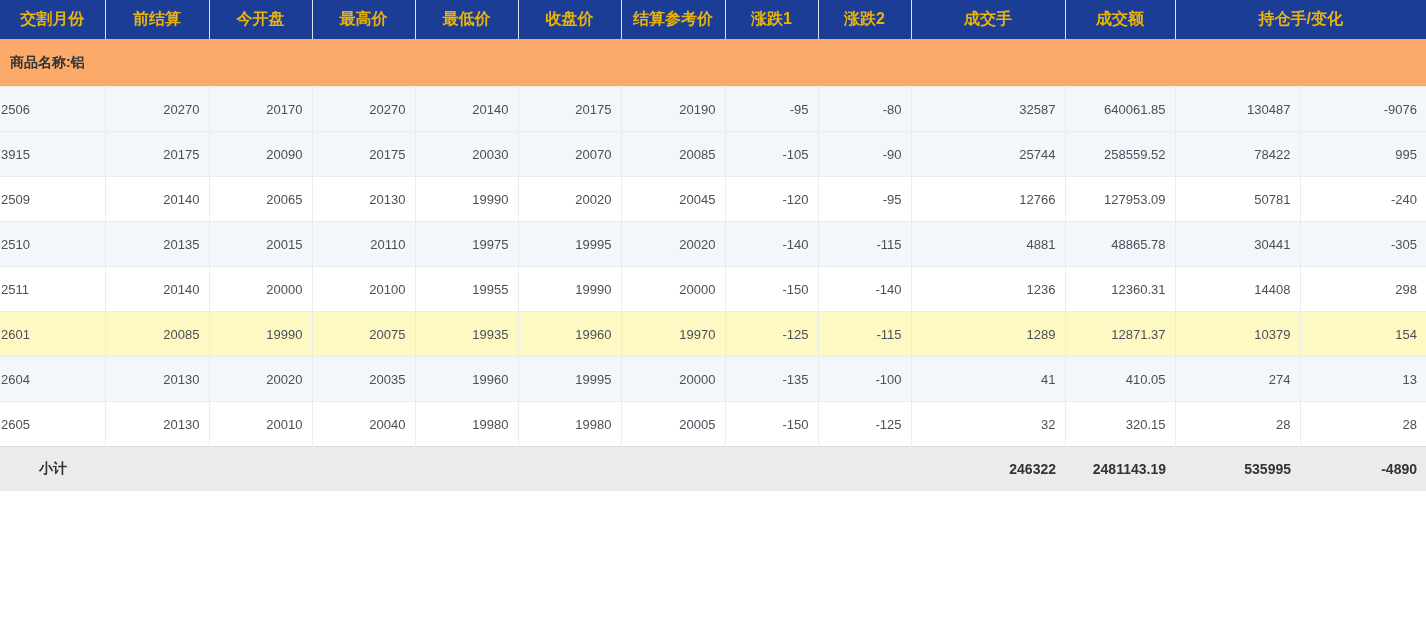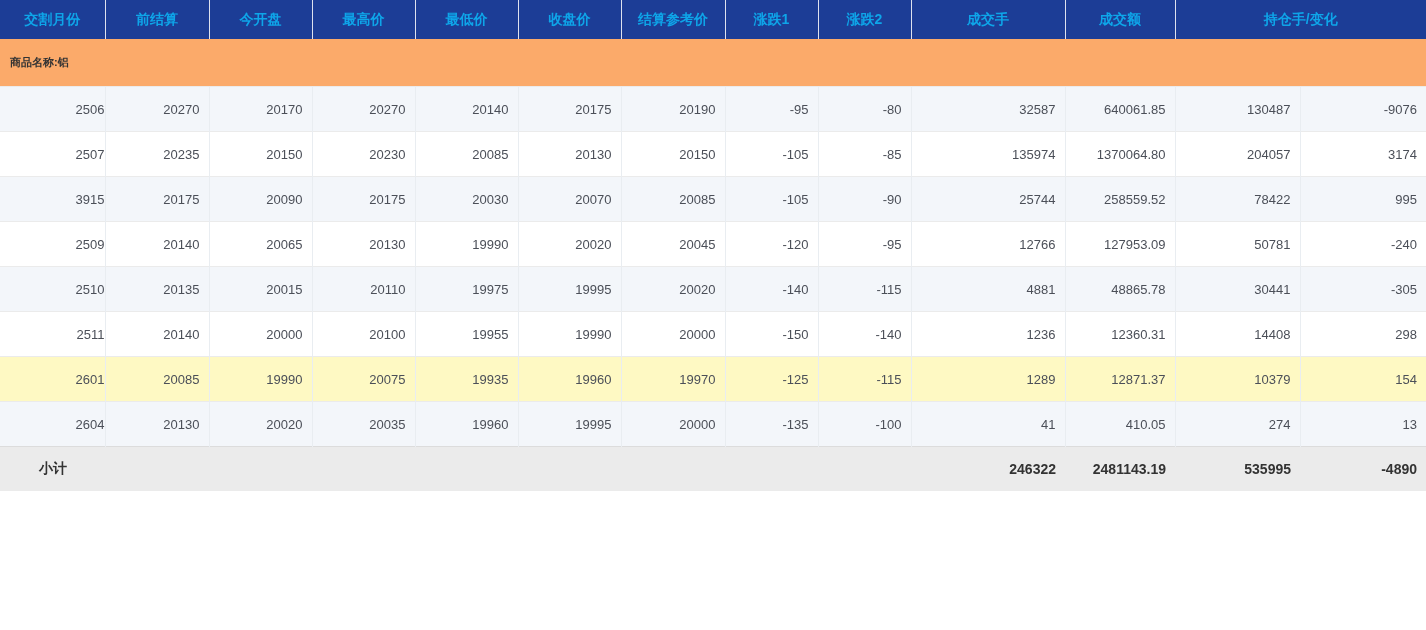--- a/index.html
+++ b/index.html
@@ -12,55 +12,55 @@
     font-family: "Liberation Sans", "DejaVu Sans", sans-serif;
   }
   table.quote-table {
     border-collapse: collapse;
     table-layout: fixed;
     width: 1426px;
   }
   
   tr.header-row th {
     background: #1c3d96;
-    color: #0ea5e9;
-    font-size: 14px;
+    color: #eab308;
+    font-size: 16px;
     font-weight: bold;
     height: 39px;
     text-align: center;
     vertical-align: middle;
     border-left: 1px solid rgba(255,255,255,0.85);
     padding: 0;
   }
   tr.header-row th:first-child { border-left: none; }
   
   tr.banner-row td {
     background: #fbaa6a;
     height: 45px;
     color: #333333;
-    font-size: 11px;
+    font-size: 14px;
     font-weight: bold;
     text-align: left;
     padding-left: 10px;
     vertical-align: middle;
   }
   
   tr.data-row td {
     height: 42px;
     font-size: 13px;
     color: #4b4f58;
     text-align: right;
     padding-right: 9px;
     vertical-align: middle;
     background: #ffffff;
     border-left: 1px solid #e9edf1;
     border-top: 1px solid #ebebeb;
   }
   tr.data-row td:first-child {
-    text-align: right;
+    text-align: left;
     padding-right: 0;
     border-left: none;
   }
   tr.data-row.shaded td { background: #f3f6fa; }
   tr.data-row.hovered td { background: #fef9c3; }
   
   tr.subtotal-row td {
     height: 42px;
     background: #ebebeb;
     font-size: 14px;
@@ -123,35 +123,20 @@
         <td>20140</td>
         <td>20175</td>
         <td>20190</td>
         <td>-95</td>
         <td>-80</td>
         <td>32587</td>
         <td>640061.85</td>
         <td>130487</td>
         <td>-9076</td>
       </tr>
-      <tr class="data-row">
-        <td>2507</td>
-        <td>20235</td>
-        <td>20150</td>
-        <td>20230</td>
-        <td>20085</td>
-        <td>20130</td>
-        <td>20150</td>
-        <td>-105</td>
-        <td>-85</td>
-        <td>135974</td>
-        <td>1370064.80</td>
-        <td>204057</td>
-        <td>3174</td>
-      </tr>
       <tr class="data-row shaded">
         <td>3915</td>
         <td>20175</td>
         <td>20090</td>
         <td>20175</td>
         <td>20030</td>
         <td>20070</td>
         <td>20085</td>
         <td>-105</td>
         <td>-90</td>
@@ -228,20 +213,35 @@
         <td>19960</td>
         <td>19995</td>
         <td>20000</td>
         <td>-135</td>
         <td>-100</td>
         <td>41</td>
         <td>410.05</td>
         <td>274</td>
         <td>13</td>
       </tr>
+      <tr class="data-row">
+        <td>2605</td>
+        <td>20130</td>
+        <td>20010</td>
+        <td>20040</td>
+        <td>19980</td>
+        <td>19980</td>
+        <td>20005</td>
+        <td>-150</td>
+        <td>-125</td>
+        <td>32</td>
+        <td>320.15</td>
+        <td>28</td>
+        <td>28</td>
+      </tr>
       <tr class="subtotal-row">
         <td>小计</td>
         <td></td>
         <td></td>
         <td></td>
         <td></td>
         <td></td>
         <td></td>
         <td></td>
         <td></td>

